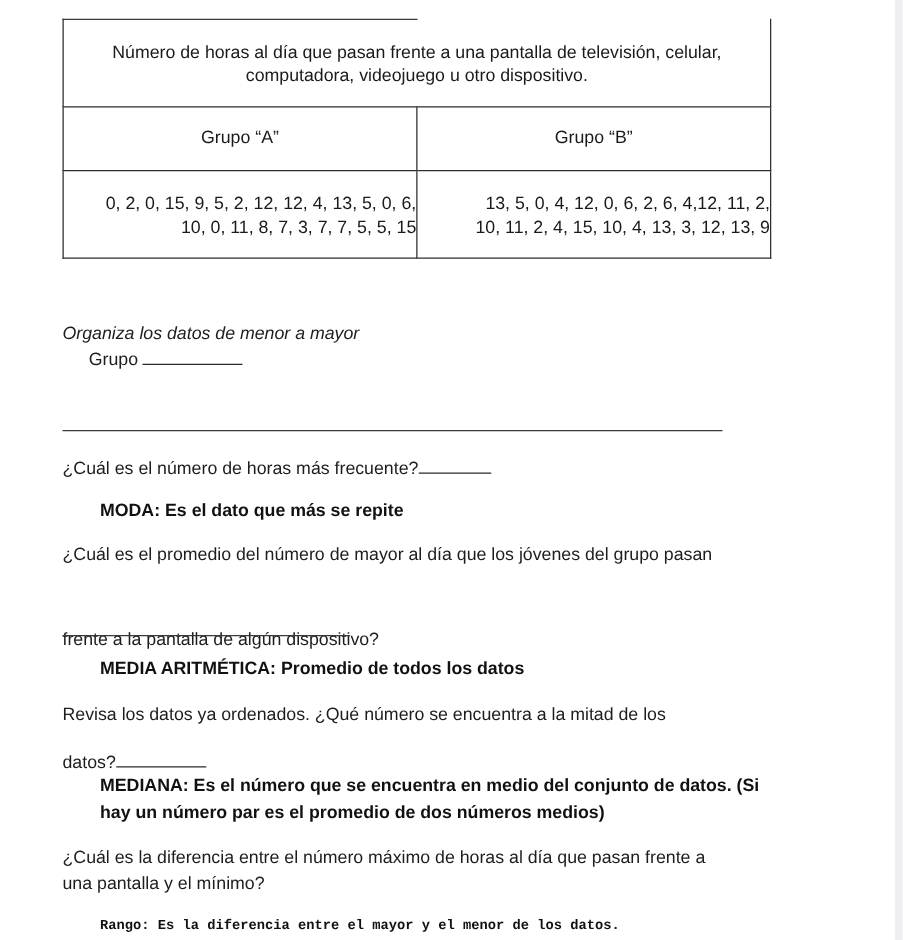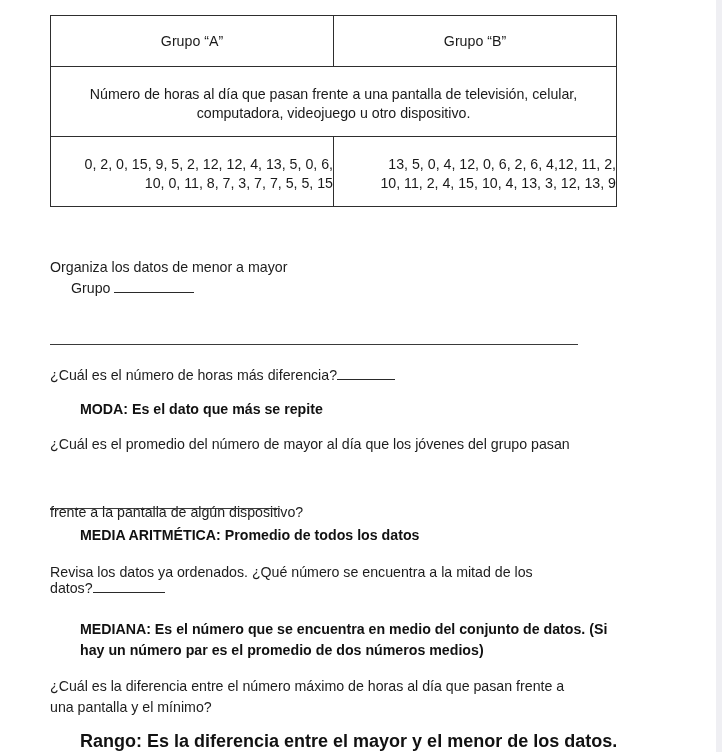--- a/index.html
+++ b/index.html
@@ -97,68 +97,68 @@
 </head>
 <body>
 
 <div class="scroll-edge"></div>
 
 <div class="data-table">
   <div class="top-line"></div>
   <table class="tbl">
     <tbody>
         <tr>
-      <td class="head-cell">Grupo “A”</td>
-      <td class="head-cell">Grupo “B”</td>
-    </tr>
-    <tr>
       <td class="title-cell" colspan="2">
         <span>Número de horas al día que pasan frente a una pantalla de televisión, celular,</span>
         <span>computadora, videojuego u otro dispositivo.</span>
       </td>
+    </tr>
+    <tr>
+      <td class="head-cell">Grupo “A”</td>
+      <td class="head-cell">Grupo “B”</td>
     </tr>
     <tr>
       <td class="data-cell">
         <div>0, 2, 0, 15, 9, 5, 2, 12, 12, 4, 13, 5, 0, 6,</div>
         <div>10, 0, 11, 8, 7, 3, 7, 7, 5, 5, 15</div>
       </td>
       <td class="data-cell">
         <div>13, 5, 0, 4, 12, 0, 6, 2, 6, 4,12, 11, 2,</div>
         <div>10, 11, 2, 4, 15, 10, 4, 13, 3, 12, 13, 9</div>
       </td>
     </tr>
   </tbody>
     </table>
 </div>
 
-<div class="t" style="top:257px;">Organiza los datos de menor a mayor</div>
+<div class="t" style="top:257px;font-style:italic;">Organiza los datos de menor a mayor</div>
 
 <div class="t" style="top:278px;margin-left:21px;">
   <span>Grupo </span><span class="blank" style="width:80px;"></span>
 </div>
 
 <div class="hline" style="top:344px; width:528px;"></div>
 
 <div class="t" style="top:365px;">
-  <span>¿Cuál es el número de horas más diferencia?</span><span class="blank" style="width:58px;"></span>
+  <span>¿Cuál es el número de horas más frecuente?</span><span class="blank" style="width:58px;"></span>
 </div>
 
 <div class="t b" style="top:399px;">MODA:  Es el dato que más se repite</div>
 
 <div class="t" style="top:434px;">¿Cuál es el promedio del número de mayor al día que los jóvenes del grupo pasan</div>
 <div class="t" style="top:455px;margin-top:47px;">frente a la pantalla de algún dispositivo?</div>
 
 <div class="hline" style="top:508px; width:230px;"></div>
 
 <div class="t b" style="top:525px;">MEDIA ARITMÉTICA: Promedio de todos los datos</div>
 
 <div class="t" style="top:562px;">Revisa los datos ya ordenados. ¿Qué número se encuentra a la mitad de los</div>
-<div class="t" style="top:578px;">
+<div class="t" style="top:600px;">
   <span>datos?</span><span class="blank" style="width:72px;"></span>
 </div>
 
 <div class="t b" style="top:619px;">MEDIANA: Es el número que se encuentra en medio del conjunto de datos. (Si</div>
 <div class="t b" style="top:640px;">hay un número par es el promedio de dos números medios)</div>
 
 <div class="t" style="top:676px;">¿Cuál es la diferencia entre el número máximo de horas al día que pasan frente a</div>
 <div class="t" style="top:697px;">una pantalla y el mínimo?</div>
 
-<div class="t b" style="top:731px; font-size:18px;">Rango: Es la diferencia entre el mayor y el menor de los datos.</div>
+<div class="t b" style="top:731px; font-size:11px;font-family:Liberation Mono, monospace;">Rango: Es la diferencia entre el mayor y el menor de los datos.</div>
 
 </body></html>

